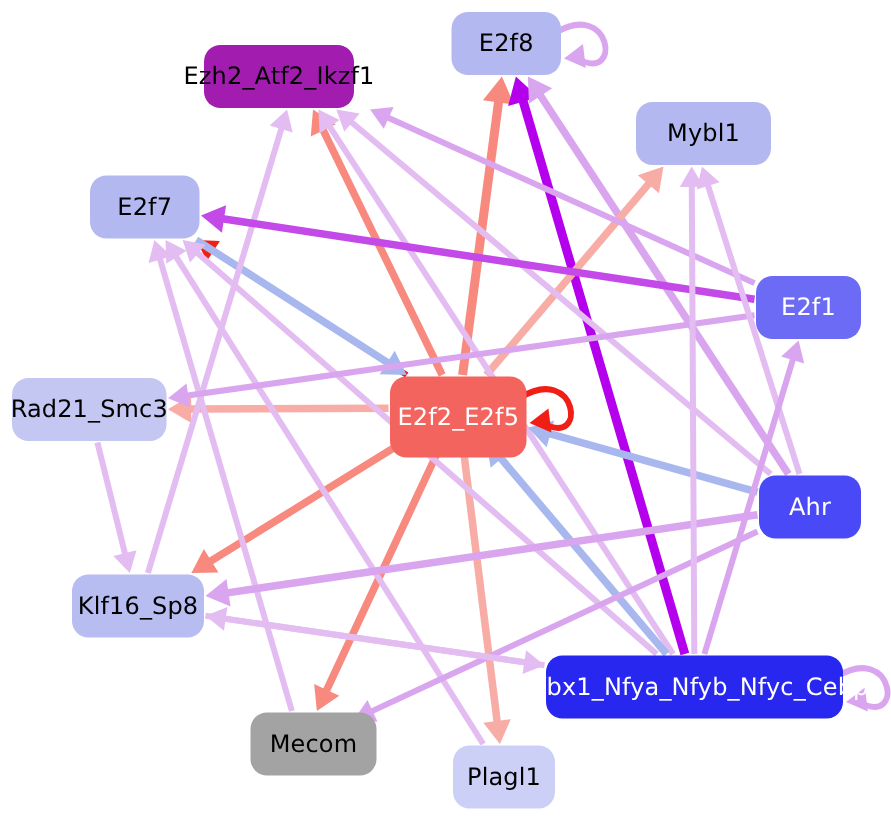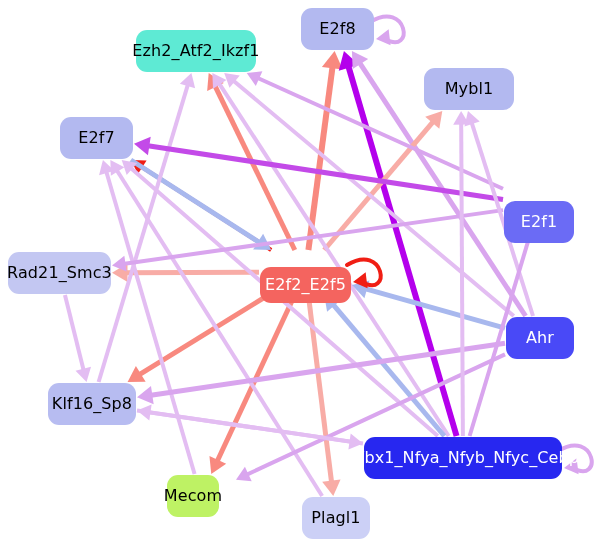--- a/index.html
+++ b/index.html
@@ -175,51 +175,51 @@
           <polygon points="353,282 365.64000000000004,272.368 367.56,288.368" fill="#f01e14"></polygon>
         </g>
         <g>
           <path d="M 558 451 C 596 428 603 485 573 468" stroke="#d9a5ee" stroke-width="4" fill="none" stroke-linecap="round"></path>
           <polygon points="564,468 576.64,458.368 578.5600000000001,474.368" fill="#d9a5ee"></polygon>
         </g>
       </g>
   </svg>
 
   <div id="nodes-group">
-      <div class="node" style="left: 136px; top: 30px; width: 120px; height: 42px; background: #5eead4; color: rgb(0, 0, 0);">
+      <div class="node" style="left: 136px; top: 30px; width: 100px; height: 42px; background: #a21caf; color: rgb(0, 0, 0);">
         <span class="node-label">Ezh2_Atf2_Ikzf1</span>
       </div>
       <div class="node" style="left: 301px; top: 8px; width: 73px; height: 42px; background: rgb(179, 185, 240); color: rgb(0, 0, 0);">
         <span class="node-label">E2f8</span>
       </div>
       <div class="node" style="left: 424px; top: 68px; width: 90px; height: 42px; background: rgb(179, 185, 240); color: rgb(0, 0, 0);">
         <span class="node-label">Mybl1</span>
       </div>
       <div class="node" style="left: 60px; top: 117px; width: 73px; height: 42px; background: rgb(179, 185, 240); color: rgb(0, 0, 0);">
         <span class="node-label">E2f7</span>
       </div>
-      <div class="node" style="left: 504px; top: 184px; width: 70px; height: 42px; background: rgb(107, 107, 245); color: rgb(255, 255, 255); margin-top: 17px;">
+      <div class="node" style="left: 504px; top: 184px; width: 70px; height: 42px; background: rgb(107, 107, 245); color: rgb(255, 255, 255);">
         <span class="node-label">E2f1</span>
       </div>
       <div class="node" style="left: 8px; top: 252px; width: 103px; height: 42px; background: rgb(195, 199, 242); color: rgb(0, 0, 0);">
         <span class="node-label">Rad21_Smc3</span>
       </div>
-      <div class="node" style="left: 260px; top: 251px; width: 91px; height: 36px; background: rgb(244, 100, 95); color: rgb(255, 255, 255); margin-top: 16px;">
+      <div class="node" style="left: 260px; top: 251px; width: 91px; height: 54px; background: rgb(244, 100, 95); color: rgb(255, 255, 255);">
         <span class="node-label">E2f2_E2f5</span>
       </div>
       <div class="node" style="left: 506px; top: 317px; width: 68px; height: 42px; background: rgb(73, 73, 247); color: rgb(255, 255, 255); text-align: right;">
         <span class="node-label">Ahr</span>
       </div>
       <div class="node" style="left: 48px; top: 383px; width: 88px; height: 42px; background: rgb(183, 188, 241); color: rgb(0, 0, 0);">
         <span class="node-label">Klf16_Sp8</span>
       </div>
       <div class="node" style="left: 364px; top: 437px; width: 198px; height: 42px; background: rgb(39, 39, 240); color: rgb(255, 255, 255); padding-left: 16px;">
         <span class="node-label">Ybx1_Nfya_Nfyb_Nfyc_Cebpz</span>
       </div>
-      <div class="node" style="left: 167px; top: 475px; width: 52px; height: 42px; background: #bef264; color: rgb(0, 0, 0);">
+      <div class="node" style="left: 167px; top: 475px; width: 84px; height: 42px; background: #a3a3a3; color: rgb(0, 0, 0);">
         <span class="node-label">Mecom</span>
       </div>
       <div class="node" style="left: 302px; top: 497px; width: 68px; height: 42px; background: rgb(204, 208, 246); color: rgb(0, 0, 0);">
         <span class="node-label">Plagl1</span>
       </div>
     </div>
 
 </div>
 
 </body></html>

